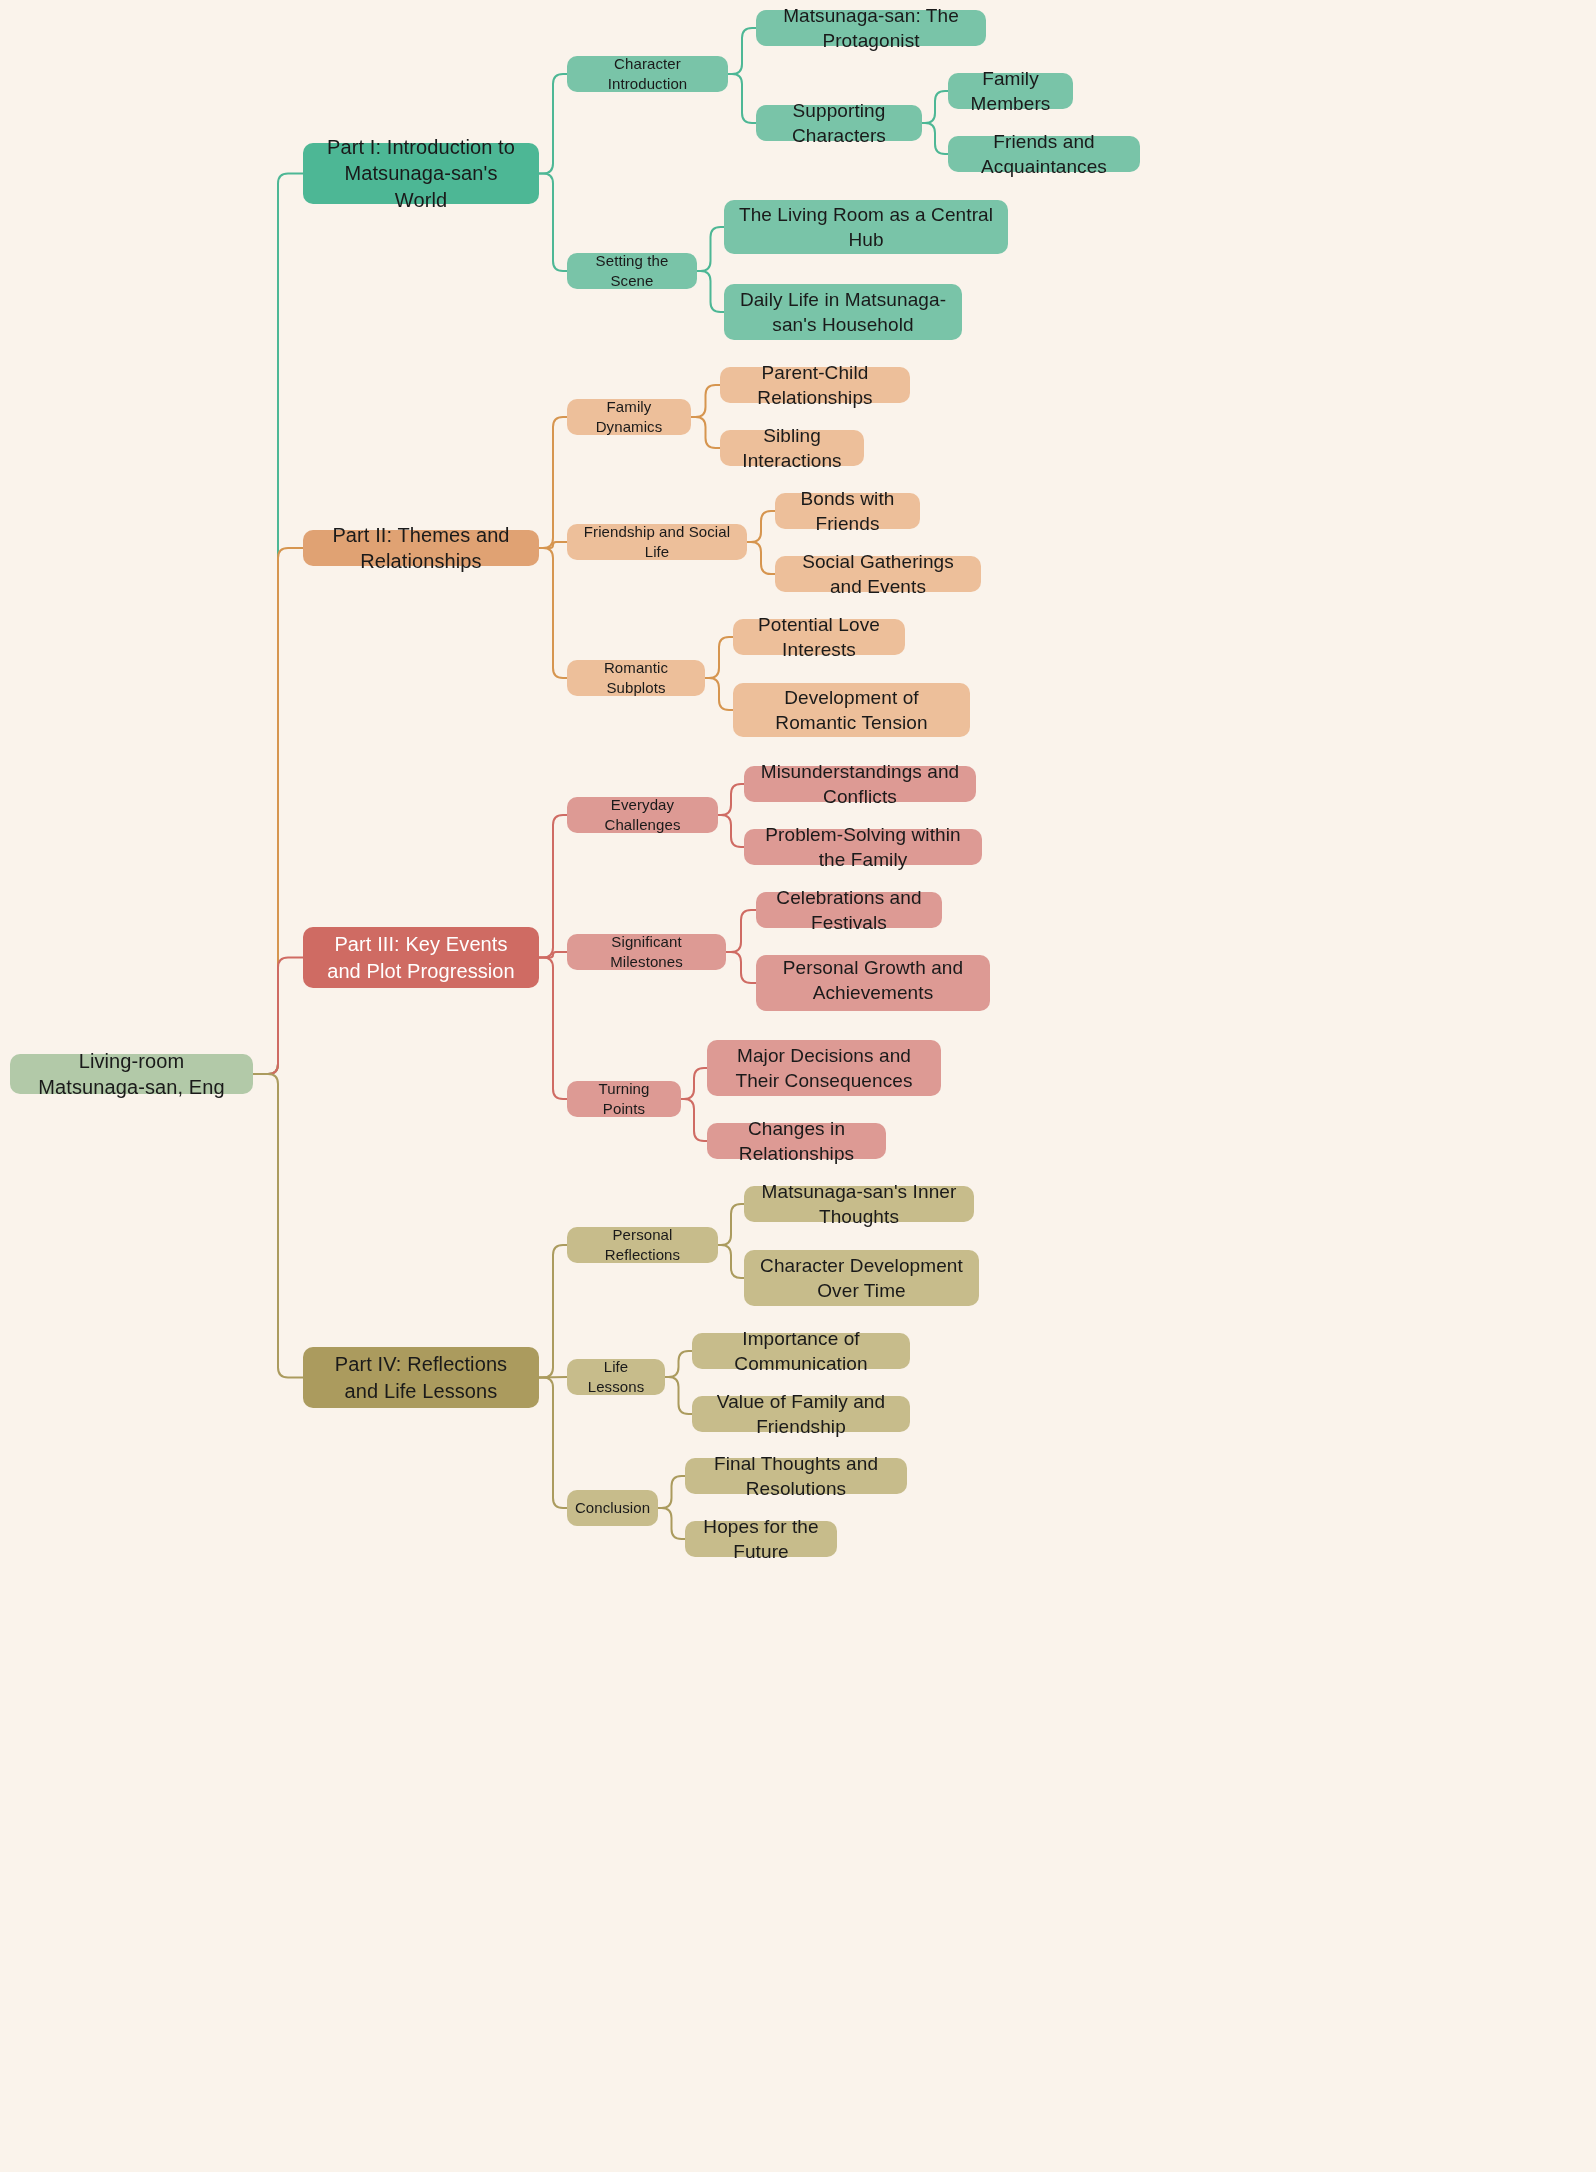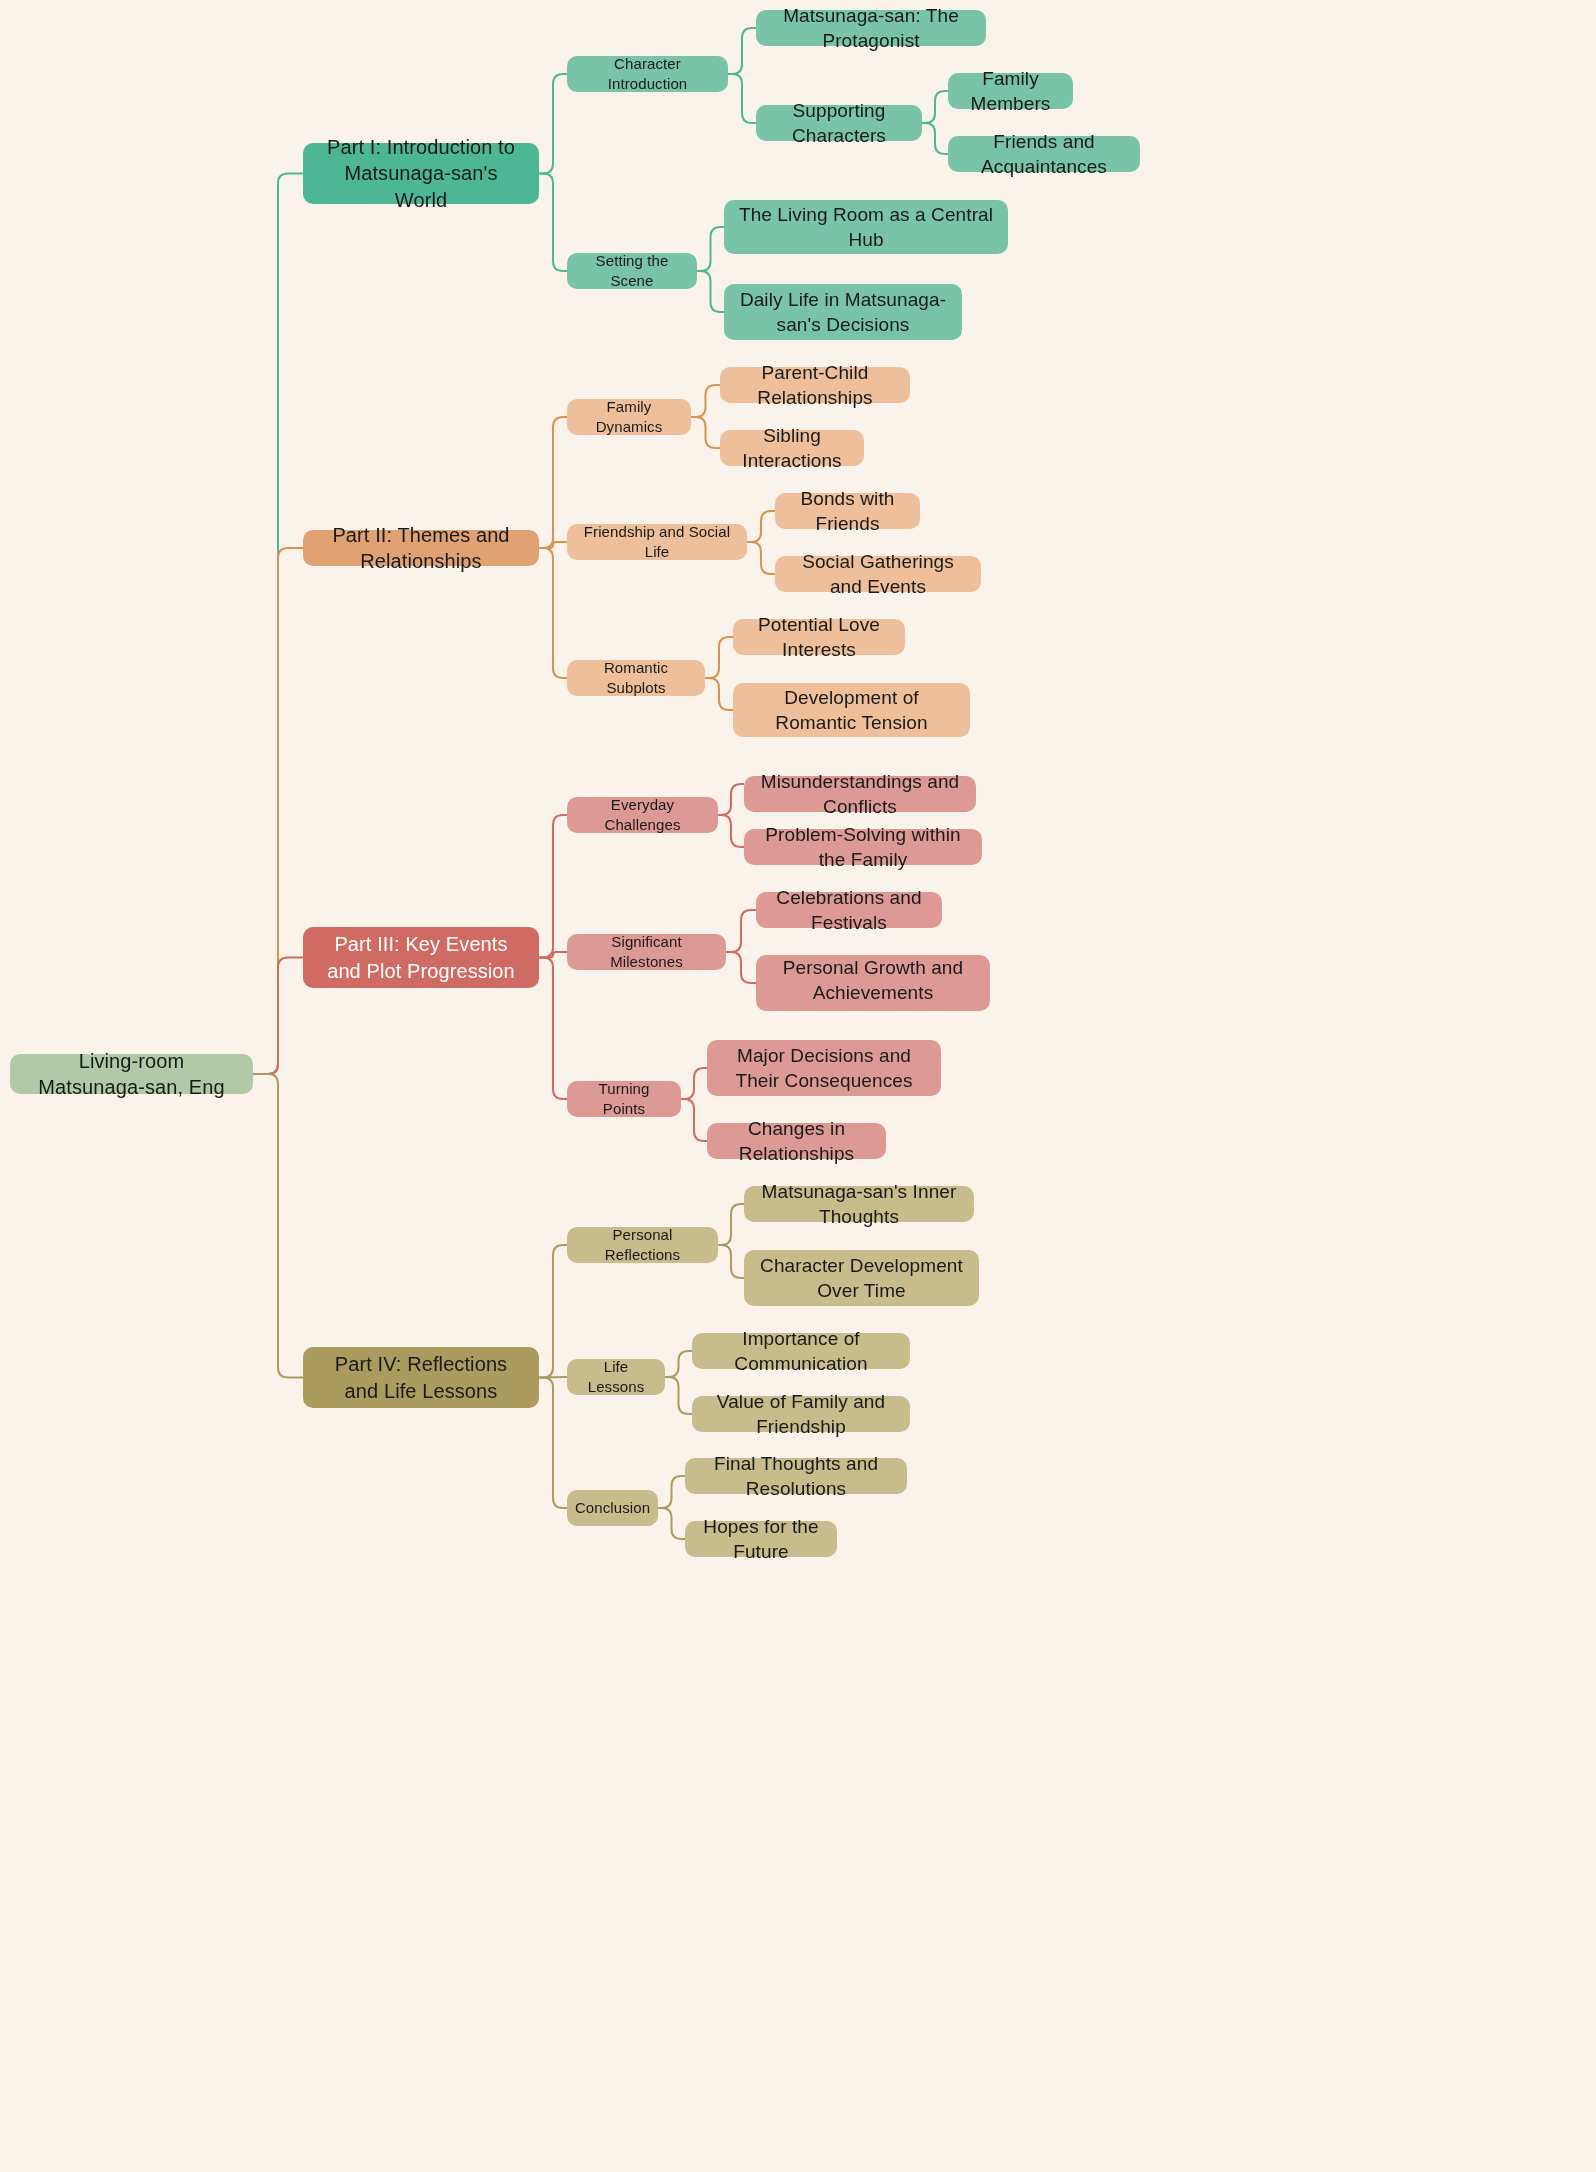--- a/index.html
+++ b/index.html
@@ -108,34 +108,34 @@
   <div id="nodes-layer">
       <div class="node root" style="left: 10px; top: 1054px; width: 243px; height: 40px; background: rgb(178, 201, 168);"><span>Living-room Matsunaga-san, Eng</span></div>
       <div class="node lvl2" style="left: 303px; top: 143px; width: 236px; height: 61px; background: rgb(77, 183, 149);"><span>Part I: Introduction to Matsunaga-san's World</span></div>
       <div class="node lvl3" style="left: 567px; top: 56px; width: 161px; height: 36px; background: rgb(121, 196, 168);"><span>Character Introduction</span></div>
       <div class="node lvl4" style="left: 756px; top: 10px; width: 230px; height: 36px; background: rgb(121, 196, 168);"><span>Matsunaga-san: The Protagonist</span></div>
       <div class="node lvl4" style="left: 756px; top: 105px; width: 166px; height: 36px; background: rgb(121, 196, 168);"><span>Supporting Characters</span></div>
       <div class="node lvl4" style="left: 948px; top: 73px; width: 125px; height: 36px; background: rgb(121, 196, 168);"><span>Family Members</span></div>
       <div class="node lvl4" style="left: 948px; top: 136px; width: 192px; height: 36px; background: rgb(121, 196, 168);"><span>Friends and Acquaintances</span></div>
       <div class="node lvl3" style="left: 567px; top: 253px; width: 130px; height: 36px; background: rgb(121, 196, 168);"><span>Setting the Scene</span></div>
       <div class="node lvl4" style="left: 724px; top: 200px; width: 284px; height: 54px; background: rgb(121, 196, 168);"><span>The Living Room as a Central Hub</span></div>
-      <div class="node lvl4" style="left: 724px; top: 284px; width: 238px; height: 56px; background: rgb(121, 196, 168);"><span>Daily Life in Matsunaga-san's Decisions</span></div>
+      <div class="node lvl4" style="left: 724px; top: 284px; width: 238px; height: 56px; background: rgb(121, 196, 168);"><span>Daily Life in Matsunaga-san's Household</span></div>
       <div class="node lvl2" style="left: 303px; top: 530px; width: 236px; height: 36px; background: rgb(224, 162, 115);"><span>Part II: Themes and Relationships</span></div>
       <div class="node lvl3" style="left: 567px; top: 399px; width: 124px; height: 36px; background: rgb(237, 191, 154);"><span>Family Dynamics</span></div>
       <div class="node lvl4" style="left: 720px; top: 367px; width: 190px; height: 36px; background: rgb(237, 191, 154);"><span>Parent-Child Relationships</span></div>
       <div class="node lvl4" style="left: 720px; top: 430px; width: 144px; height: 36px; background: rgb(237, 191, 154);"><span>Sibling Interactions</span></div>
       <div class="node lvl3" style="left: 567px; top: 524px; width: 180px; height: 36px; background: rgb(237, 191, 154);"><span>Friendship and Social Life</span></div>
       <div class="node lvl4" style="left: 775px; top: 493px; width: 145px; height: 36px; background: rgb(237, 191, 154);"><span>Bonds with Friends</span></div>
       <div class="node lvl4" style="left: 775px; top: 556px; width: 206px; height: 36px; background: rgb(237, 191, 154);"><span>Social Gatherings and Events</span></div>
       <div class="node lvl3" style="left: 567px; top: 660px; width: 138px; height: 36px; background: rgb(237, 191, 154);"><span>Romantic Subplots</span></div>
       <div class="node lvl4" style="left: 733px; top: 619px; width: 172px; height: 36px; background: rgb(237, 191, 154);"><span>Potential Love Interests</span></div>
       <div class="node lvl4" style="left: 733px; top: 683px; width: 237px; height: 54px; background: rgb(237, 191, 154);"><span>Development of Romantic Tension</span></div>
       <div class="node lvl2 white-text" style="left: 303px; top: 927px; width: 236px; height: 61px; background: rgb(207, 107, 99);"><span>Part III: Key Events and Plot Progression</span></div>
       <div class="node lvl3" style="left: 567px; top: 797px; width: 151px; height: 36px; background: rgb(221, 154, 148);"><span>Everyday Challenges</span></div>
-      <div class="node lvl4" style="left: 744px; top: 766px; width: 232px; height: 36px; background: rgb(221, 154, 148); margin-top: 10px;"><span>Misunderstandings and Conflicts</span></div>
+      <div class="node lvl4" style="left: 744px; top: 766px; width: 232px; height: 36px; background: rgb(221, 154, 148);"><span>Misunderstandings and Conflicts</span></div>
       <div class="node lvl4" style="left: 744px; top: 829px; width: 238px; height: 36px; background: rgb(221, 154, 148);"><span>Problem-Solving within the Family</span></div>
       <div class="node lvl3" style="left: 567px; top: 934px; width: 159px; height: 36px; background: rgb(221, 154, 148);"><span>Significant Milestones</span></div>
       <div class="node lvl4" style="left: 756px; top: 892px; width: 186px; height: 36px; background: rgb(221, 154, 148);"><span>Celebrations and Festivals</span></div>
       <div class="node lvl4" style="left: 756px; top: 955px; width: 234px; height: 56px; background: rgb(221, 154, 148); align-items: flex-end;"><span>Personal Growth and Achievements</span></div>
       <div class="node lvl3" style="left: 567px; top: 1081px; width: 114px; height: 36px; background: rgb(221, 154, 148);"><span>Turning Points</span></div>
       <div class="node lvl4" style="left: 707px; top: 1040px; width: 234px; height: 56px; background: rgb(221, 154, 148);"><span>Major Decisions and Their Consequences</span></div>
       <div class="node lvl4" style="left: 707px; top: 1123px; width: 179px; height: 36px; background: rgb(221, 154, 148);"><span>Changes in Relationships</span></div>
       <div class="node lvl2" style="left: 303px; top: 1347px; width: 236px; height: 61px; background: rgb(171, 155, 94);"><span>Part IV: Reflections and Life Lessons</span></div>
       <div class="node lvl3" style="left: 567px; top: 1227px; width: 151px; height: 36px; background: rgb(199, 188, 139);"><span>Personal Reflections</span></div>
       <div class="node lvl4" style="left: 744px; top: 1186px; width: 230px; height: 36px; background: rgb(199, 188, 139);"><span>Matsunaga-san's Inner Thoughts</span></div>

